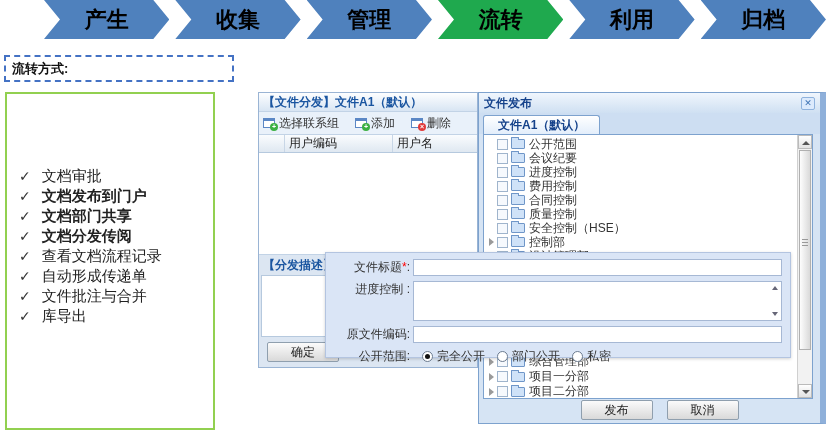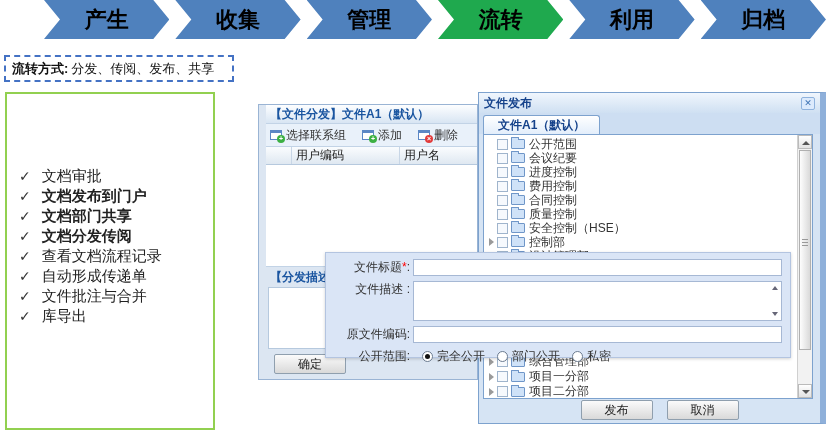--- a/index.html
+++ b/index.html
@@ -22,22 +22,22 @@
 
   
   #features-box { position:absolute; left:5px; top:92px; width:210px; height:338px;
                   border:2px solid #92d050; background:#fff; }
   #features-list { list-style:none; margin-top:72px; padding-left:12px; }
   #features-list li { display:flex; gap:11px; font-size:15px; line-height:20px; color:#222; }
   #features-list .check { color:#333; font-size:14px; }
   #features-list li.bold .ftext { font-weight:bold; }
 
   
-  #dist-dialog { position:absolute; left:258px; top:104px; width:220px; height:276px;
-                 background:#dce6f2; border:1px solid #9ab4d4; display:flex; flex-direction:column;padding-left:7px; }
+  #dist-dialog { position:absolute; left:258px; top:92px; width:220px; height:276px;
+                 background:#dce6f2; border:1px solid #9ab4d4; display:flex; flex-direction:column; }
   .d-title { height:19px; line-height:18px; background:linear-gradient(#fdfeff,#d8e5f3);
              font-size:12px; font-weight:bold; color:#1a55a0; padding:0 4px;
              border-bottom:1px solid #c2d3e6; white-space:nowrap; }
   .d-toolbar { height:23px; display:flex; align-items:center; gap:16px; padding:0 4px;
                background:#e9f1fa; border-bottom:1px solid #c2d3e6; }
   .tbtn { display:flex; align-items:center; gap:4px; font-size:12px; color:#333; cursor:default; }
   .win-ic { width:12px; height:10px; background:#fff; border:1px solid #5b87c5;
             border-top-width:3px; position:relative; }
   .badge { position:absolute; right:-4px; bottom:-4px; width:8px; height:8px; border-radius:50%;
            color:#fff; font-size:7px; line-height:8px; text-align:center; font-weight:bold; }
@@ -152,21 +152,20 @@
       <span>利用</span>
     </div>
 
     <div class="step">
       <span>归档</span>
     </div>
   </div>
 
 <div id="note-box">
   <span class="nb-label">流转方式:</span>
-  <span>分发、传阅、发布、共享</span>
 </div>
 
 <div id="features-box">
   <ul id="features-list">
 
       <li>
         <span class="check">✓</span>
         <span class="ftext">文档审批</span>
       </li>
 
@@ -359,21 +358,21 @@
     <div class="btn">取消</div>
   </div>
 </div>
 
 <div id="form-overlay">
   <div class="frow">
     <span class="flabel"><span>文件标题</span><span class="fstar">*</span><span class="fcolon">:</span></span>
     <div class="finput"></div>
   </div>
   <div class="frow">
-    <span class="flabel">文件描述 :</span>
+    <span class="flabel">进度控制 :</span>
     <div class="ftextarea">
       <span class="ta-up"></span>
       <span class="ta-down"></span>
     </div>
   </div>
   <div class="frow">
     <span class="flabel">原文件编码:</span>
     <div class="finput"></div>
   </div>
   <div class="frow radio-row">

